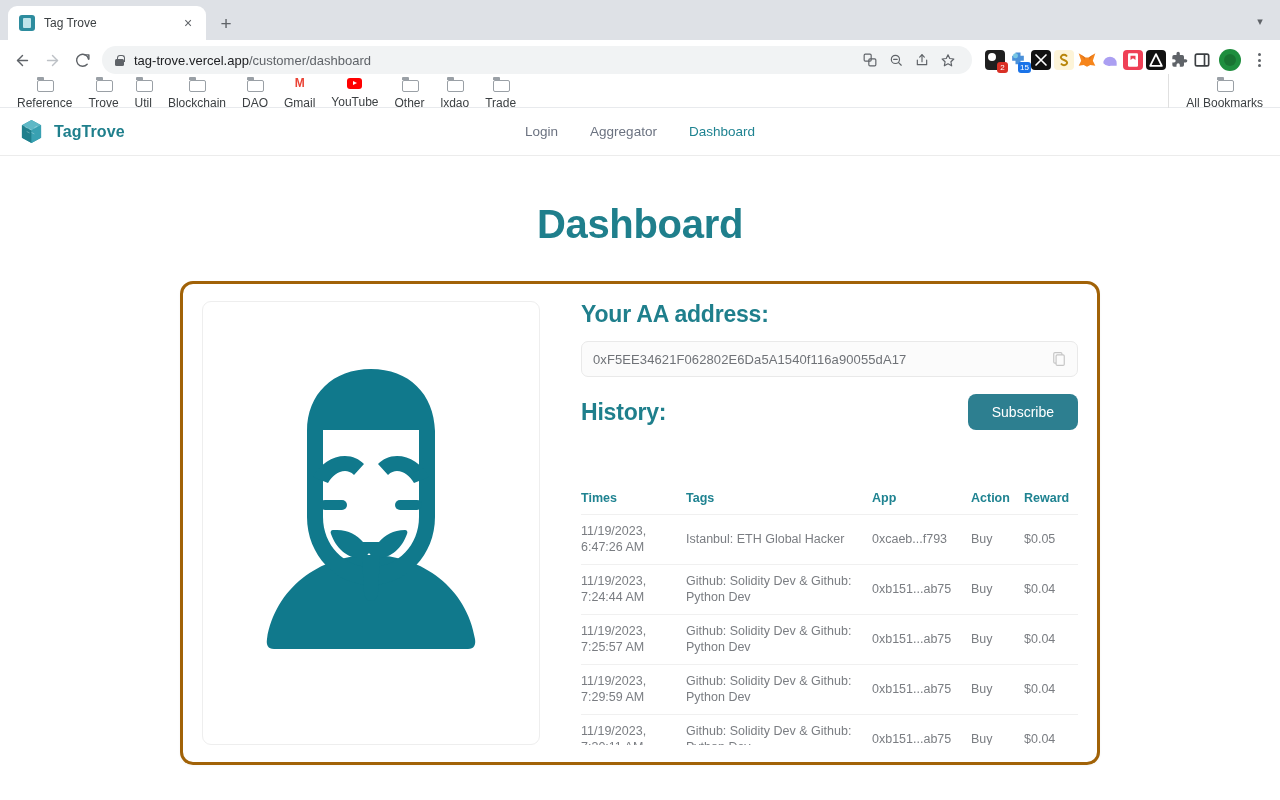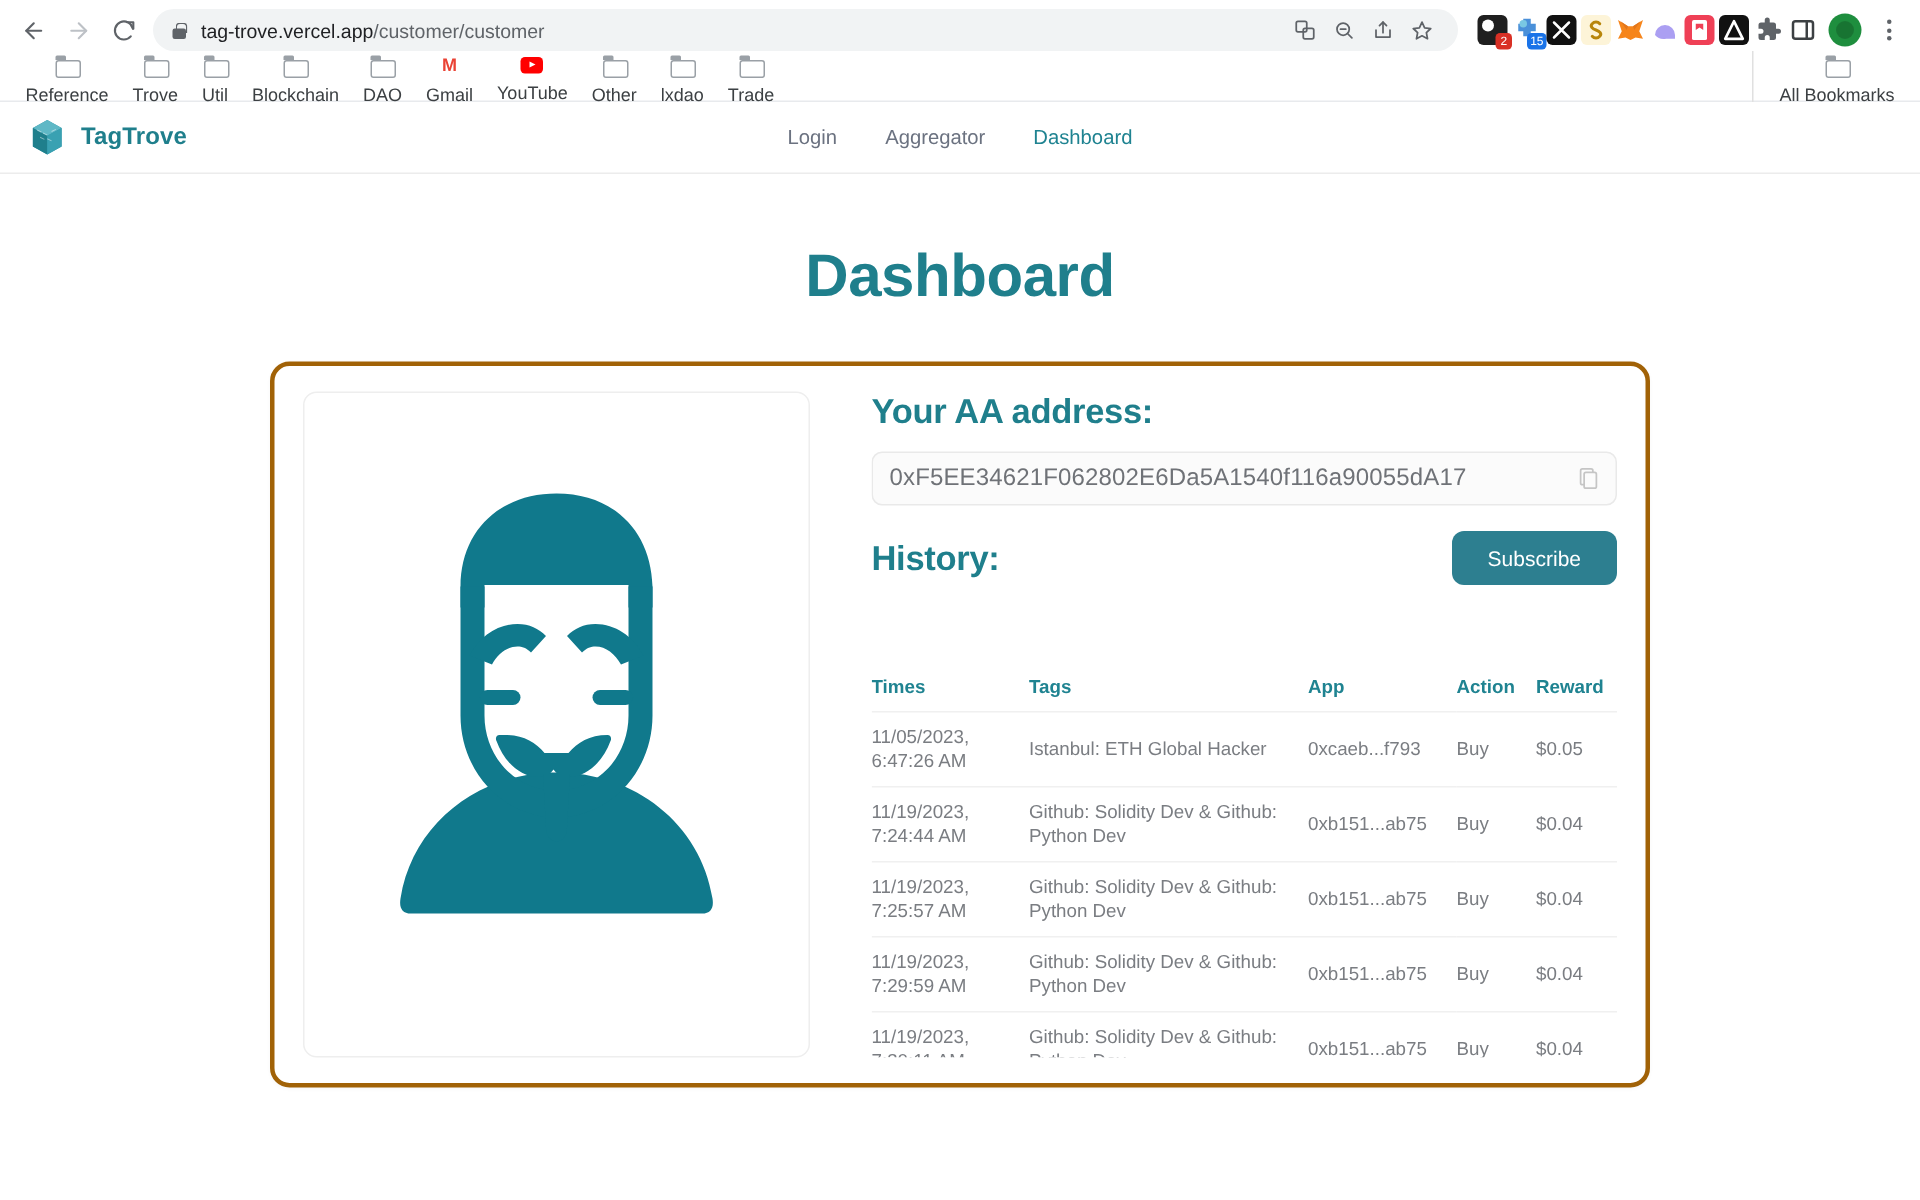--- a/index.html
+++ b/index.html
@@ -224,21 +224,21 @@
 
   .addr-row {
     margin-top: 13px;
     height: 36px;
     border: 1px solid #e9e9e9; border-radius: 7px;
     background: #fbfbfb;
     display: flex; align-items: center;
     padding: 0 11px;
   }
   .addr-value {
-    flex: 1; font-size: 16px; color: #6f7277;
+    flex: 1; font-size: 13px; color: #6f7277;
     letter-spacing: .1px; white-space: nowrap; overflow: hidden; text-overflow: ellipsis;
   }
   .copy-icon { width: 14px; height: 16px; flex: none; opacity: .3; }
 
   .balance-row { margin-top: 15px; font-size: 13.5px; color: #6f7277; }
   .balance-row b { color: #1f7f8c; font-weight: 700; }
 
   .history-row {
     margin-top: 17px;
     display: flex; align-items: center; justify-content: space-between;
@@ -268,20 +268,29 @@
   .col-tags  { width: 186px; }
   .col-app   { width: 99px; }
   .col-action{ width: 53px; }
   .col-reward{ width: 60px; }
 </style>
 </head>
 <body>
 
 <div class="browser">
 
+  <div class="tabstrip">
+    <div class="tab">
+      <span class="tab-favicon"></span>
+      <span class="tab-title">Tag Trove</span>
+      <span class="tab-close">×</span>
+    </div>
+    <div class="newtab">+</div>
+    <div class="tabstrip-right">▾</div>
+  </div>
 
   <div class="toolbar">
     <div class="tb-btn">
       <svg width="17" height="17" viewBox="0 0 24 24" fill="none" stroke="currentColor" stroke-width="2" stroke-linecap="round" stroke-linejoin="round">
           <line x1="19" y1="12" x2="5" y2="12"></line>
           <polyline points="12 19 5 12 12 5"></polyline>
         </svg>
     </div>
     <div class="tb-btn disabled">
       <svg width="17" height="17" viewBox="0 0 24 24" fill="none" stroke="currentColor" stroke-width="2" stroke-linecap="round" stroke-linejoin="round">
@@ -291,21 +300,21 @@
     </div>
     <div class="tb-btn">
       <svg width="17" height="17" viewBox="0 0 24 24" fill="none" stroke="currentColor" stroke-width="2" stroke-linecap="round" stroke-linejoin="round">
           <polyline points="21 10 21 4 15 4"></polyline>
           <path d="M20.5 10a8.5 8.5 0 1 0-1.9 7.3"></path>
         </svg>
     </div>
 
     <div class="omnibox">
       <span class="lock"></span>
-      <span class="url"><b>tag-trove.vercel.app</b><span>/customer/customer</span></span>
+      <span class="url"><b>tag-trove.vercel.app</b><span>/customer/dashboard</span></span>
       <span class="omnibox-actions">
         <span class="ob-icon">
           <svg width="14" height="14" viewBox="0 0 24 24" fill="none" stroke="currentColor" stroke-width="2">
               <rect x="2" y="2" width="12" height="12" rx="2"></rect>
               <rect x="10" y="10" width="12" height="12" rx="2"></rect>
             </svg>
         </span>
         <span class="ob-icon">
           <svg width="14" height="14" viewBox="0 0 24 24" fill="none" stroke="currentColor" stroke-width="2" stroke-linecap="round">
               <circle cx="11" cy="11" r="7"></circle>
@@ -525,21 +534,21 @@
               <tr>
                 <th>Times</th>
                 <th>Tags</th>
                 <th>App</th>
                 <th>Action</th>
                 <th>Reward</th>
               </tr>
             </thead>
             <tbody>
               <tr>
-                <td>11/05/2023, 6:47:26 AM</td>
+                <td>11/19/2023, 6:47:26 AM</td>
                 <td>Istanbul: ETH Global Hacker</td>
                 <td>0xcaeb...f793</td>
                 <td>Buy</td>
                 <td>$0.05</td>
               </tr>
               <tr>
                 <td>11/19/2023, 7:24:44 AM</td>
                 <td>Github: Solidity Dev &amp; Github: Python Dev</td>
                 <td>0xb151...ab75</td>
                 <td>Buy</td>

